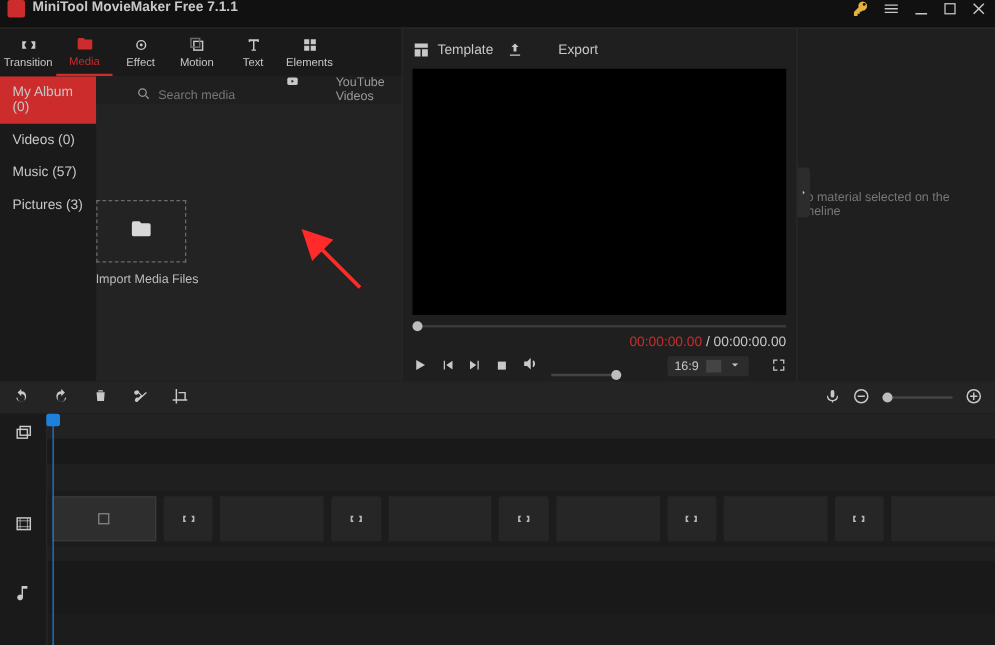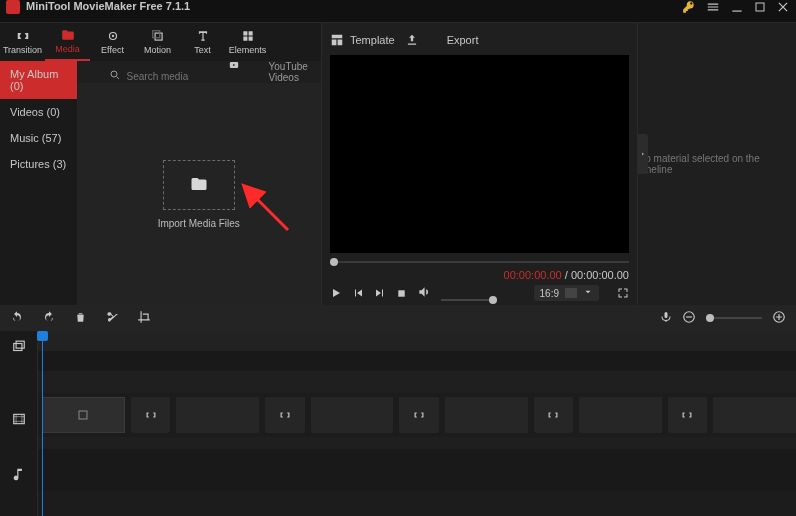--- a/index.html
+++ b/index.html
@@ -25,21 +25,21 @@
   .tool-label { font-size: 9px; color: inherit; }
 
   .media-body { display: flex; flex: 1; overflow: hidden; }
   .sidebar { width: 90px; background: #1a1a1a; }
   .side-item { padding: 7px 10px; font-size: 10px; cursor: pointer; }
   .side-item.active { background: #cc2c2c; color: #fff; }
   .media-stage { flex: 1; position: relative; background: #232323; }
   .search-row { display: flex; align-items: flex-end; height: 22px; padding: 0 8px; border-bottom: 0px solid #2a2a2a; background:#1f1f1f; }
   .search-row .srch { display:flex; align-items:center; gap:4px; flex:1; }
   .search-row .ytrow { display:flex; align-items:center; gap:4px; }
-  .stage-inner { display:flex; flex-direction:column; align-items:center; justify-content:center; height: calc(100% - 22px); }
+  .stage-inner { display:flex; flex-direction:column; align-items:flex-start; justify-content:center; height: calc(100% - 22px); }
   .import-box { width: 72px; height: 50px; border: 1px dashed #6a6a6a; display:flex; align-items:center; justify-content:center; cursor:pointer; }
   .import-label { margin-top: 8px; font-size: 10px; color: #bdbdbd; }
 
   
   .arrow { position: absolute; left: 248px; top: 190px; pointer-events:none; }
   .arrow svg { overflow: visible; }
 
   .mid-head { display: flex; align-items: center; height: 22px; }
   .mid-head .pl { flex: 1; font-size: 11px; }
   .mid-act { display:flex; align-items:center; gap:6px; cursor:pointer; }

